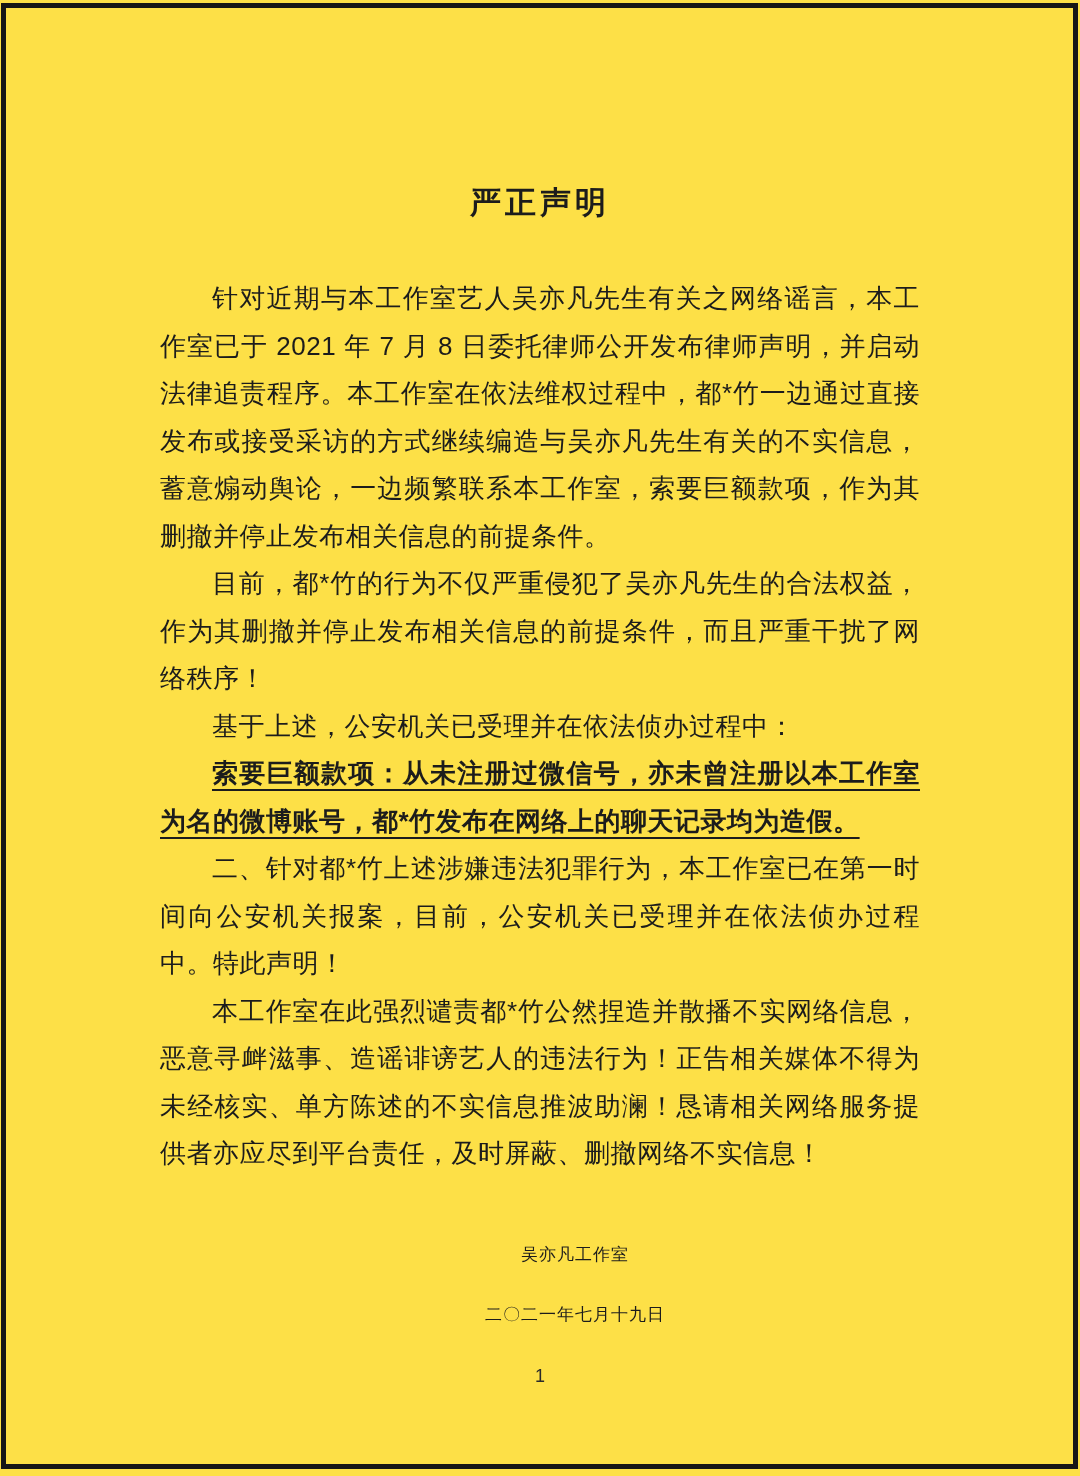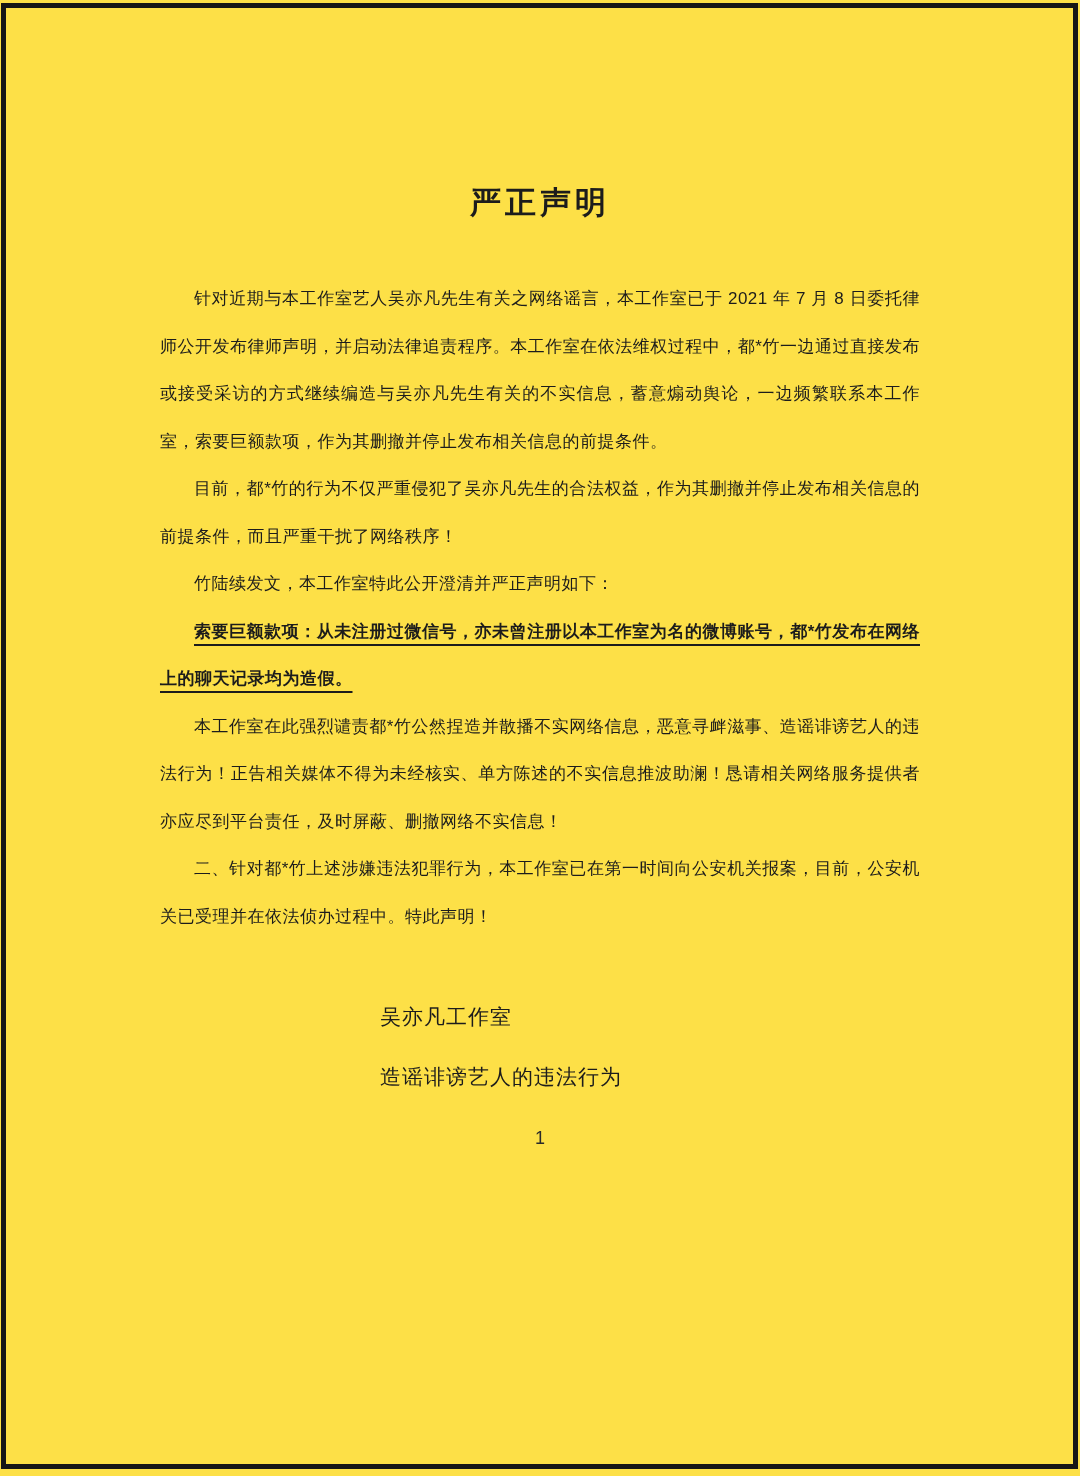--- a/index.html
+++ b/index.html
@@ -28,36 +28,37 @@
   .title {
     margin: 0 0 52px 0;
     text-align: center;
     font-size: 31px;
     line-height: 40px;
     font-weight: 700;
     letter-spacing: 4px;
   }
   .para {
     margin: 0;
-    font-size: 17px;
+    font-size: 26px;
     line-height: 47.5px;
     text-align: justify;
     text-indent: 2em;
     letter-spacing: 0.5px;
   }
   .para.confirm {
     font-weight: 700;
     text-decoration: underline;
     text-underline-offset: 7px;
     text-decoration-thickness: 2px;
   }
   .sign-block {
     width: 390px;
     margin: 53px 150px 0 auto;
-    font-size: 21px;
+    text-align: center;
+    font-size: 17px;
     letter-spacing: 1px;
   }
   .sign-name { line-height: 47px; }
   .sign-date { margin-top: 13px; line-height: 47px; }
   .page-num {
     margin-top: 28px;
     text-align: center;
     font-size: 18px;
     color: #2a2a2a;
   }
@@ -68,30 +69,30 @@
 <div class="page">
   <div class="frame"></div>
   <div class="content">
 
     <h1 class="title">严正声明</h1>
 
     <p class="para">针对近期与本工作室艺人吴亦凡先生有关之网络谣言，本工作室已于 2021 年 7 月 8 日委托律师公开发布律师声明，并启动法律追责程序。本工作室在依法维权过程中，都*竹一边通过直接发布或接受采访的方式继续编造与吴亦凡先生有关的不实信息，蓄意煽动舆论，一边频繁联系本工作室，索要巨额款项，作为其删撤并停止发布相关信息的前提条件。</p>
 
     <p class="para">目前，都*竹的行为不仅严重侵犯了吴亦凡先生的合法权益，作为其删撤并停止发布相关信息的前提条件，而且严重干扰了网络秩序！</p>
 
-    <p class="para">竹陆续发文，本工作室特此公开澄清并严正声明如下：</p>
+    <p class="para">基于上述，公安机关已受理并在依法侦办过程中：</p>
 
 
     <p class="para confirm">索要巨额款项：从未注册过微信号，亦未曾注册以本工作室为名的微博账号，都*竹发布在网络上的聊天记录均为造假。</p>
 
+    <p class="para">二、针对都*竹上述涉嫌违法犯罪行为，本工作室已在第一时间向公安机关报案，目前，公安机关已受理并在依法侦办过程中。特此声明！</p>
+
     <p class="para">本工作室在此强烈谴责都*竹公然捏造并散播不实网络信息，恶意寻衅滋事、造谣诽谤艺人的违法行为！正告相关媒体不得为未经核实、单方陈述的不实信息推波助澜！恳请相关网络服务提供者亦应尽到平台责任，及时屏蔽、删撤网络不实信息！</p>
-
-    <p class="para">二、针对都*竹上述涉嫌违法犯罪行为，本工作室已在第一时间向公安机关报案，目前，公安机关已受理并在依法侦办过程中。特此声明！</p>
 
     <div class="sign-block">
       <div class="sign-name">吴亦凡工作室</div>
-      <div class="sign-date">造谣诽谤艺人的违法行为</div>
+      <div class="sign-date">二〇二一年七月十九日</div>
     </div>
 
     <div class="page-num">1</div>
 
   </div>
 </div>
 
 </body></html>

